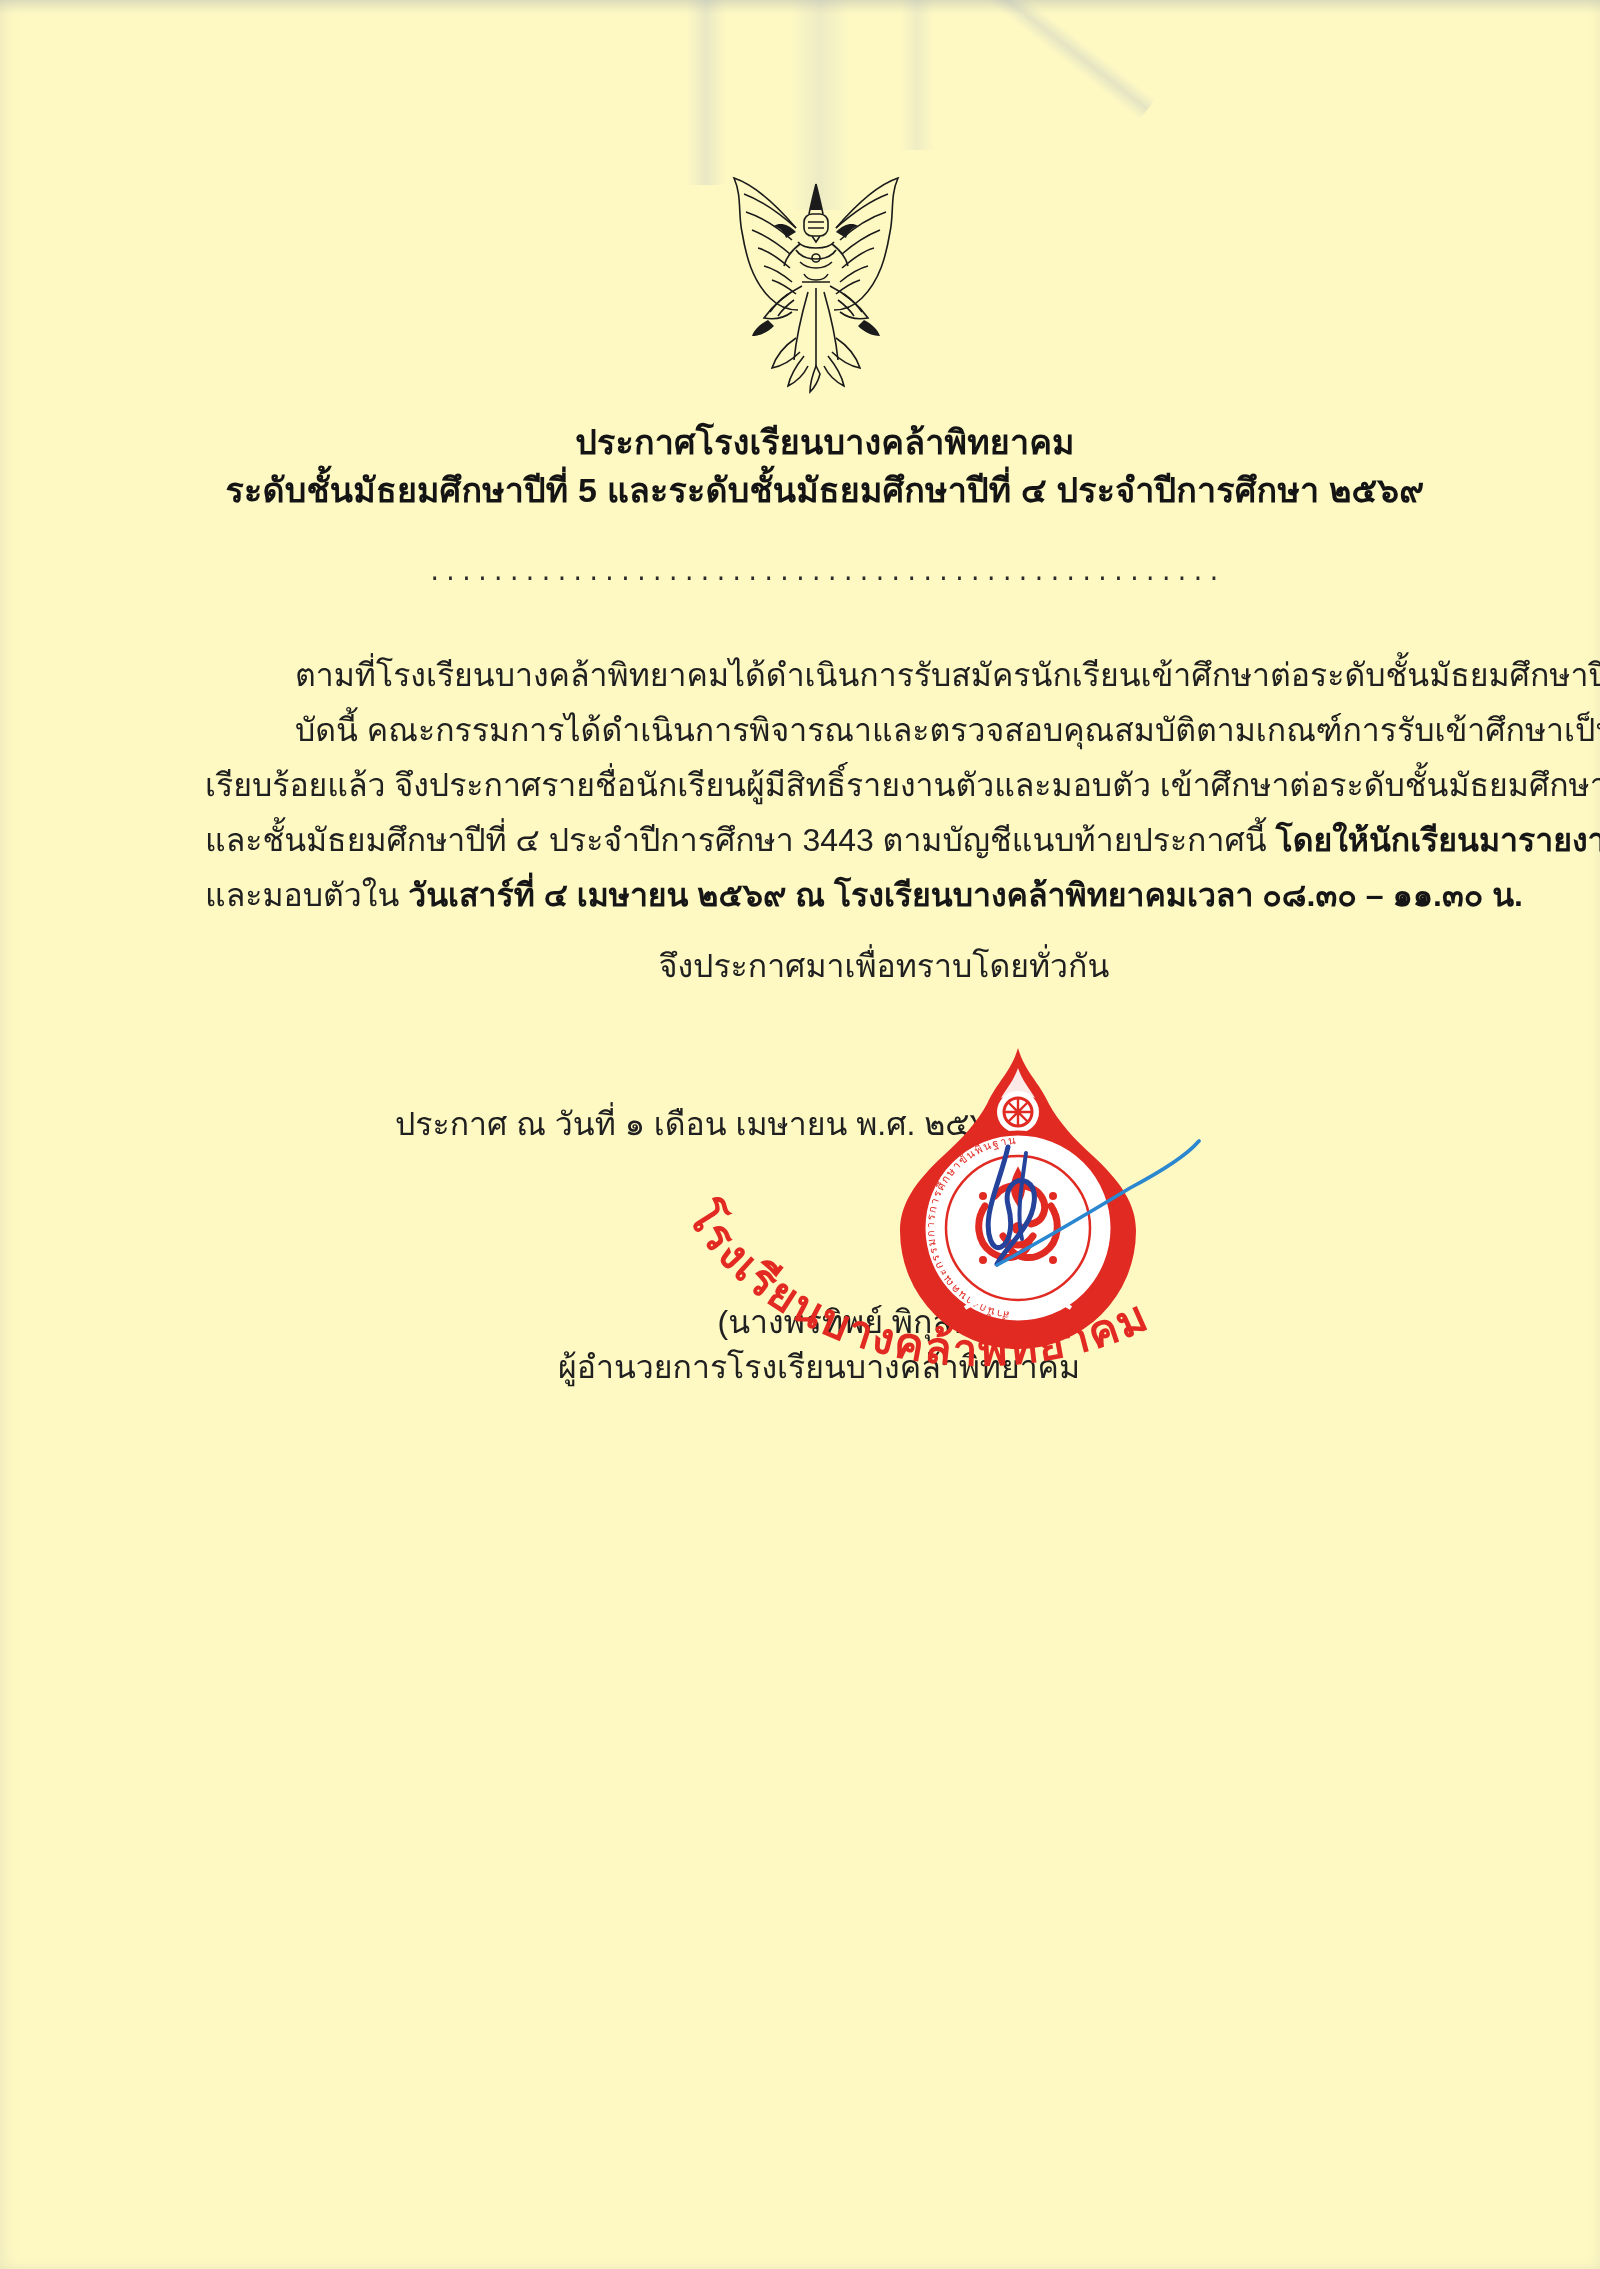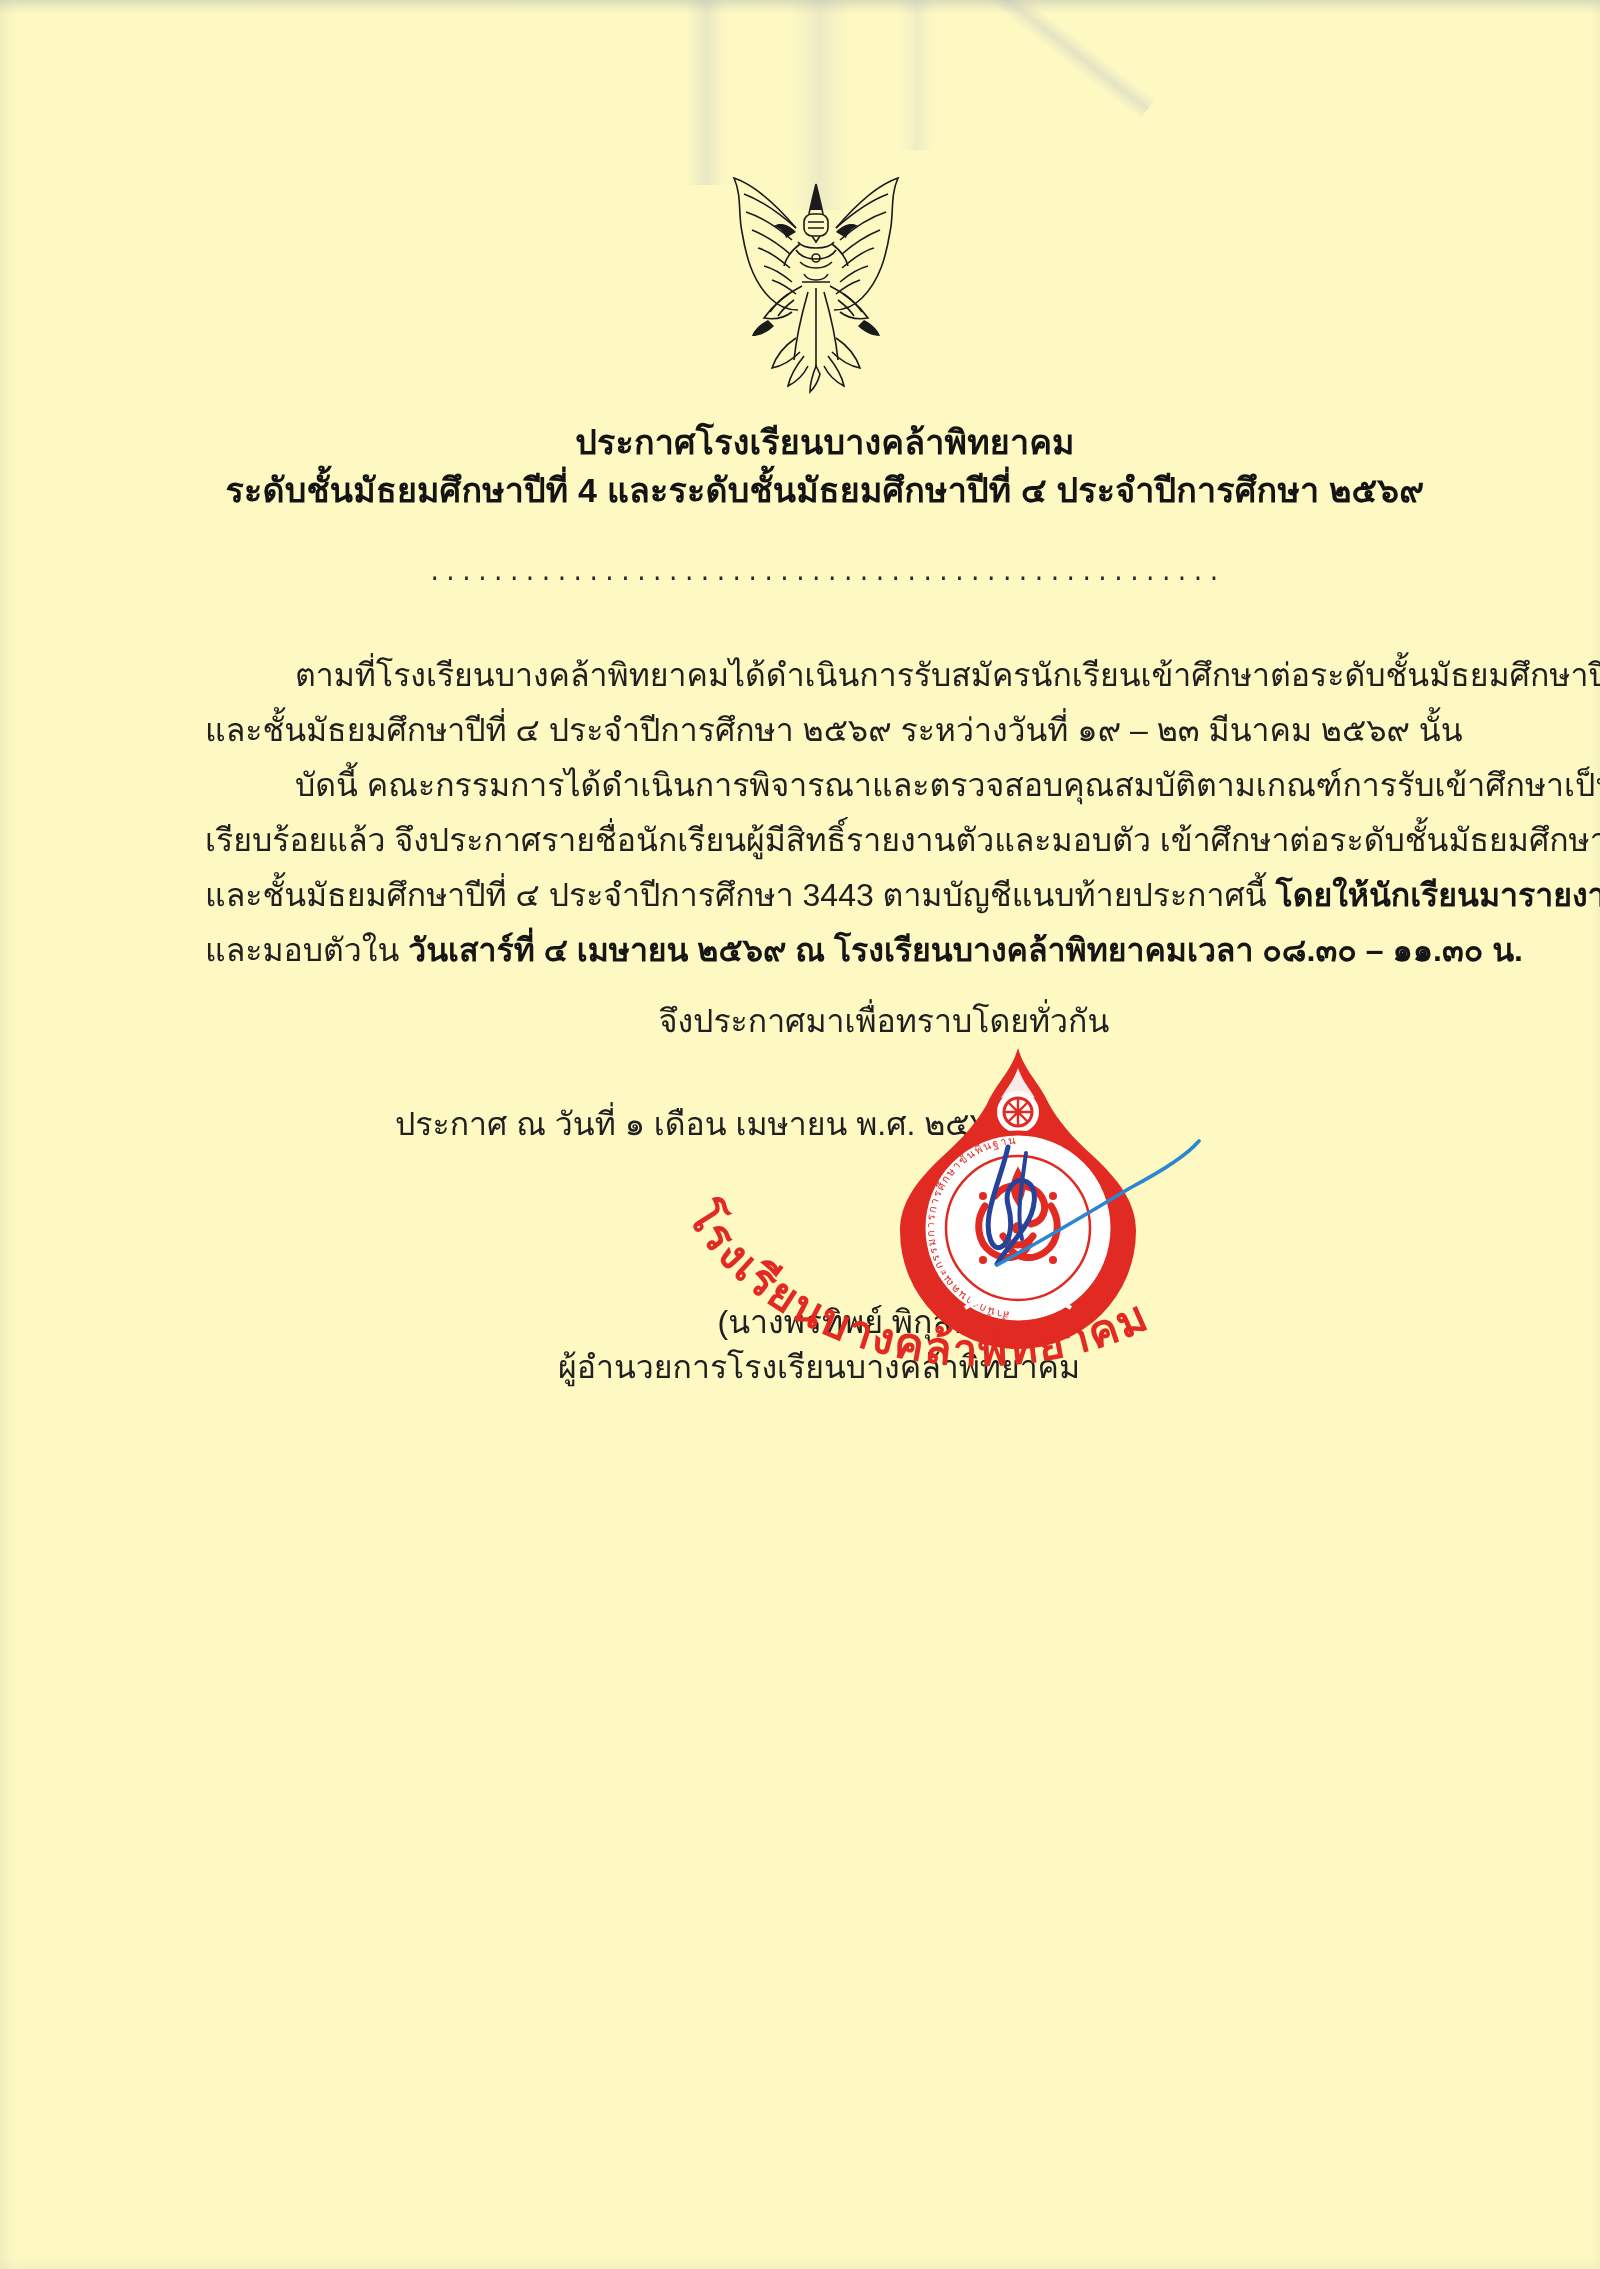--- a/index.html
+++ b/index.html
@@ -106,29 +106,28 @@
     <path d="M56 150 C48 154 42 160 40 166 C48 166 56 162 62 156 M152 150 C160 154 166 160 168 166 C160 166 152 162 146 156" fill="#1b1b1b" stroke="none"></path>
 
     <path d="M104 118 L104 196 M96 122 C88 150 84 170 82 190 M112 122 C120 150 124 170 126 190"></path>
     <path d="M84 168 C72 176 64 186 60 198 C70 196 80 190 88 182 M124 168 C136 176 144 186 148 198 C138 196 128 190 120 182"></path>
     <path d="M92 186 C84 196 78 206 76 216 C84 212 92 204 96 196 M116 186 C124 196 130 206 132 216 C124 212 116 204 112 196"></path>
     <path d="M104 196 C100 206 98 214 98 222 C102 218 106 212 108 204 Z"></path>
   </svg>
 
   <div class="title-block">
     <div>ประกาศโรงเรียนบางคล้าพิทยาคม</div>
-    <div>ระดับชั้นมัธยมศึกษาปีที่ 4 และระดับชั้นมัธยมศึกษาปีที่ ๔ ประจำปีการศึกษา ๒๕๖๙</div>
+    <div>ระดับชั้นมัธยมศึกษาปีที่ 5 และระดับชั้นมัธยมศึกษาปีที่ ๔ ประจำปีการศึกษา ๒๕๖๙</div>
   </div>
 
   <div class="divider">..................................................</div>
 
   <div class="body-block">
       <div class="para">
         <div class="line indent"><span>ตามที่โรงเรียนบางคล้าพิทยาคมได้ดำเนินการรับสมัครนักเรียนเข้าศึกษาต่อระดับชั้นมัธยมศึกษาปีที่ ๑</span></div>
-        <div class="line"><span>และชั้นมัธยมศึกษาปีที่ ๔ ประจำปีการศึกษา ๒๕๖๙ ระหว่างวันที่ ๑๙ – ๒๓ มีนาคม ๒๕๖๙ นั้น</span></div>
       </div>
       <div class="para">
         <div class="line indent"><span>บัดนี้ คณะกรรมการได้ดำเนินการพิจารณาและตรวจสอบคุณสมบัติตามเกณฑ์การรับเข้าศึกษาเป็นที่</span></div>
         <div class="line"><span>เรียบร้อยแล้ว จึงประกาศรายชื่อนักเรียนผู้มีสิทธิ์รายงานตัวและมอบตัว เข้าศึกษาต่อระดับชั้นมัธยมศึกษาปีที่ ๑</span></div>
         <div class="line"><span>และชั้นมัธยมศึกษาปีที่ ๔ ประจำปีการศึกษา 3443 ตามบัญชีแนบท้ายประกาศนี้ </span><span class="bold">โดยให้นักเรียนมารายงานตัว</span></div>
         <div class="line"><span>และมอบตัวใน </span><span class="bold">วันเสาร์ที่ ๔ เมษายน ๒๕๖๙ ณ โรงเรียนบางคล้าพิทยาคมเวลา ๐๘.๓๐ – ๑๑.๓๐ น.</span></div>
       </div>
       <div class="para">
         <div class="line indent"><span>จึงประกาศมาเพื่อทราบโดยทั่วกัน</span></div>
       </div>

